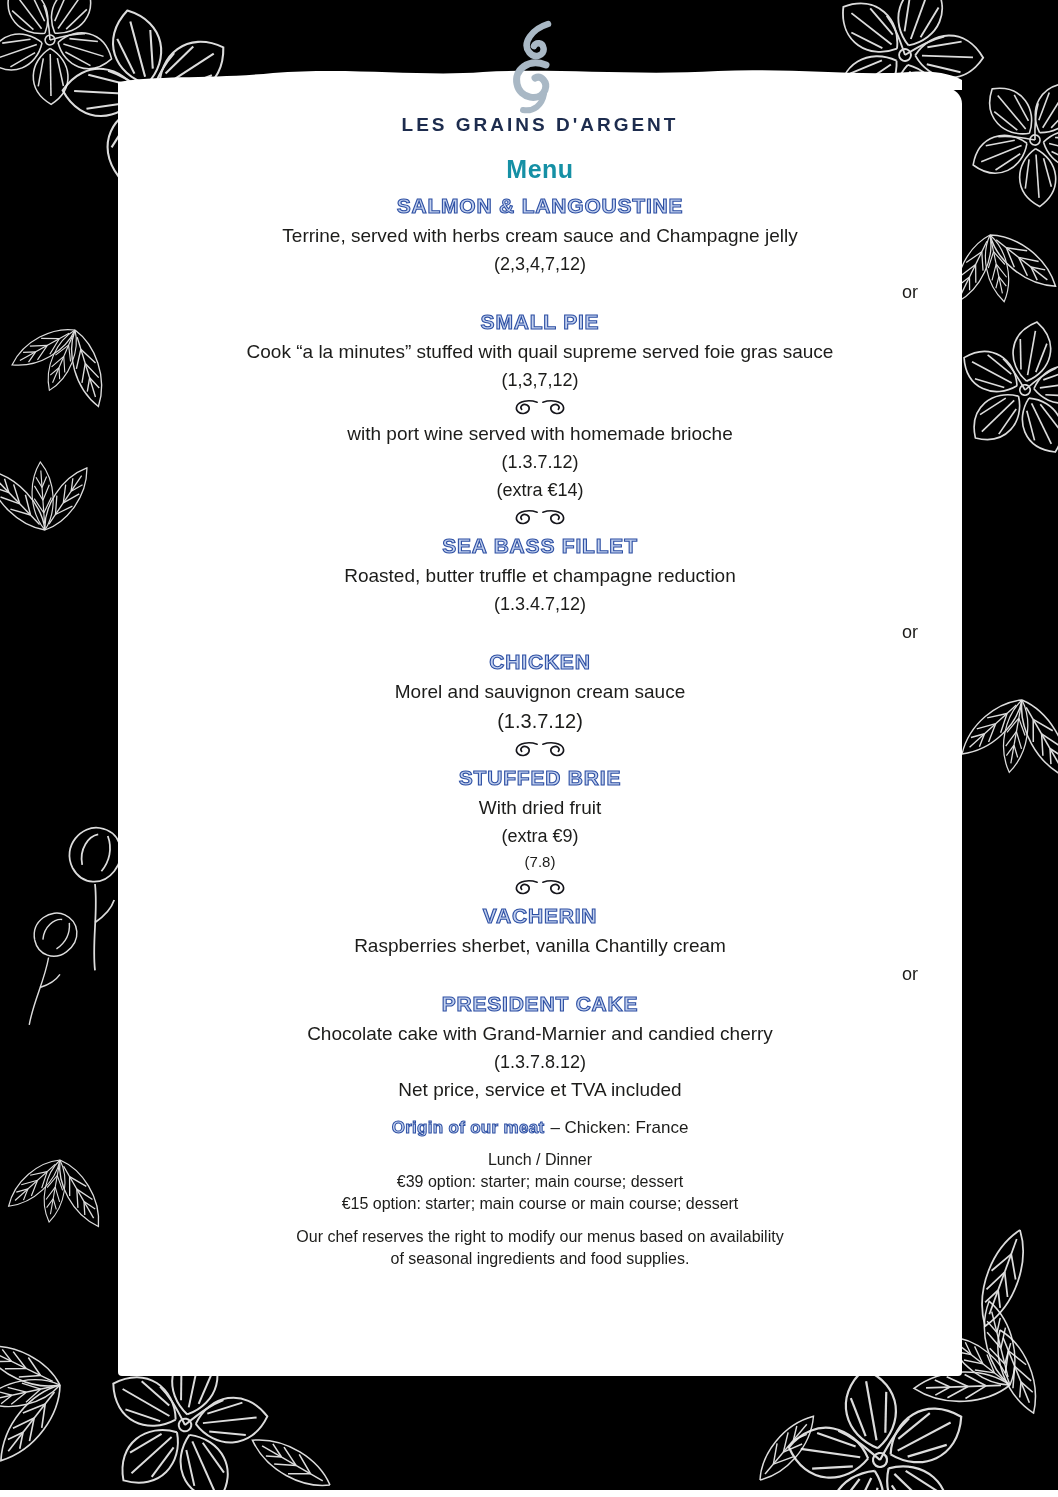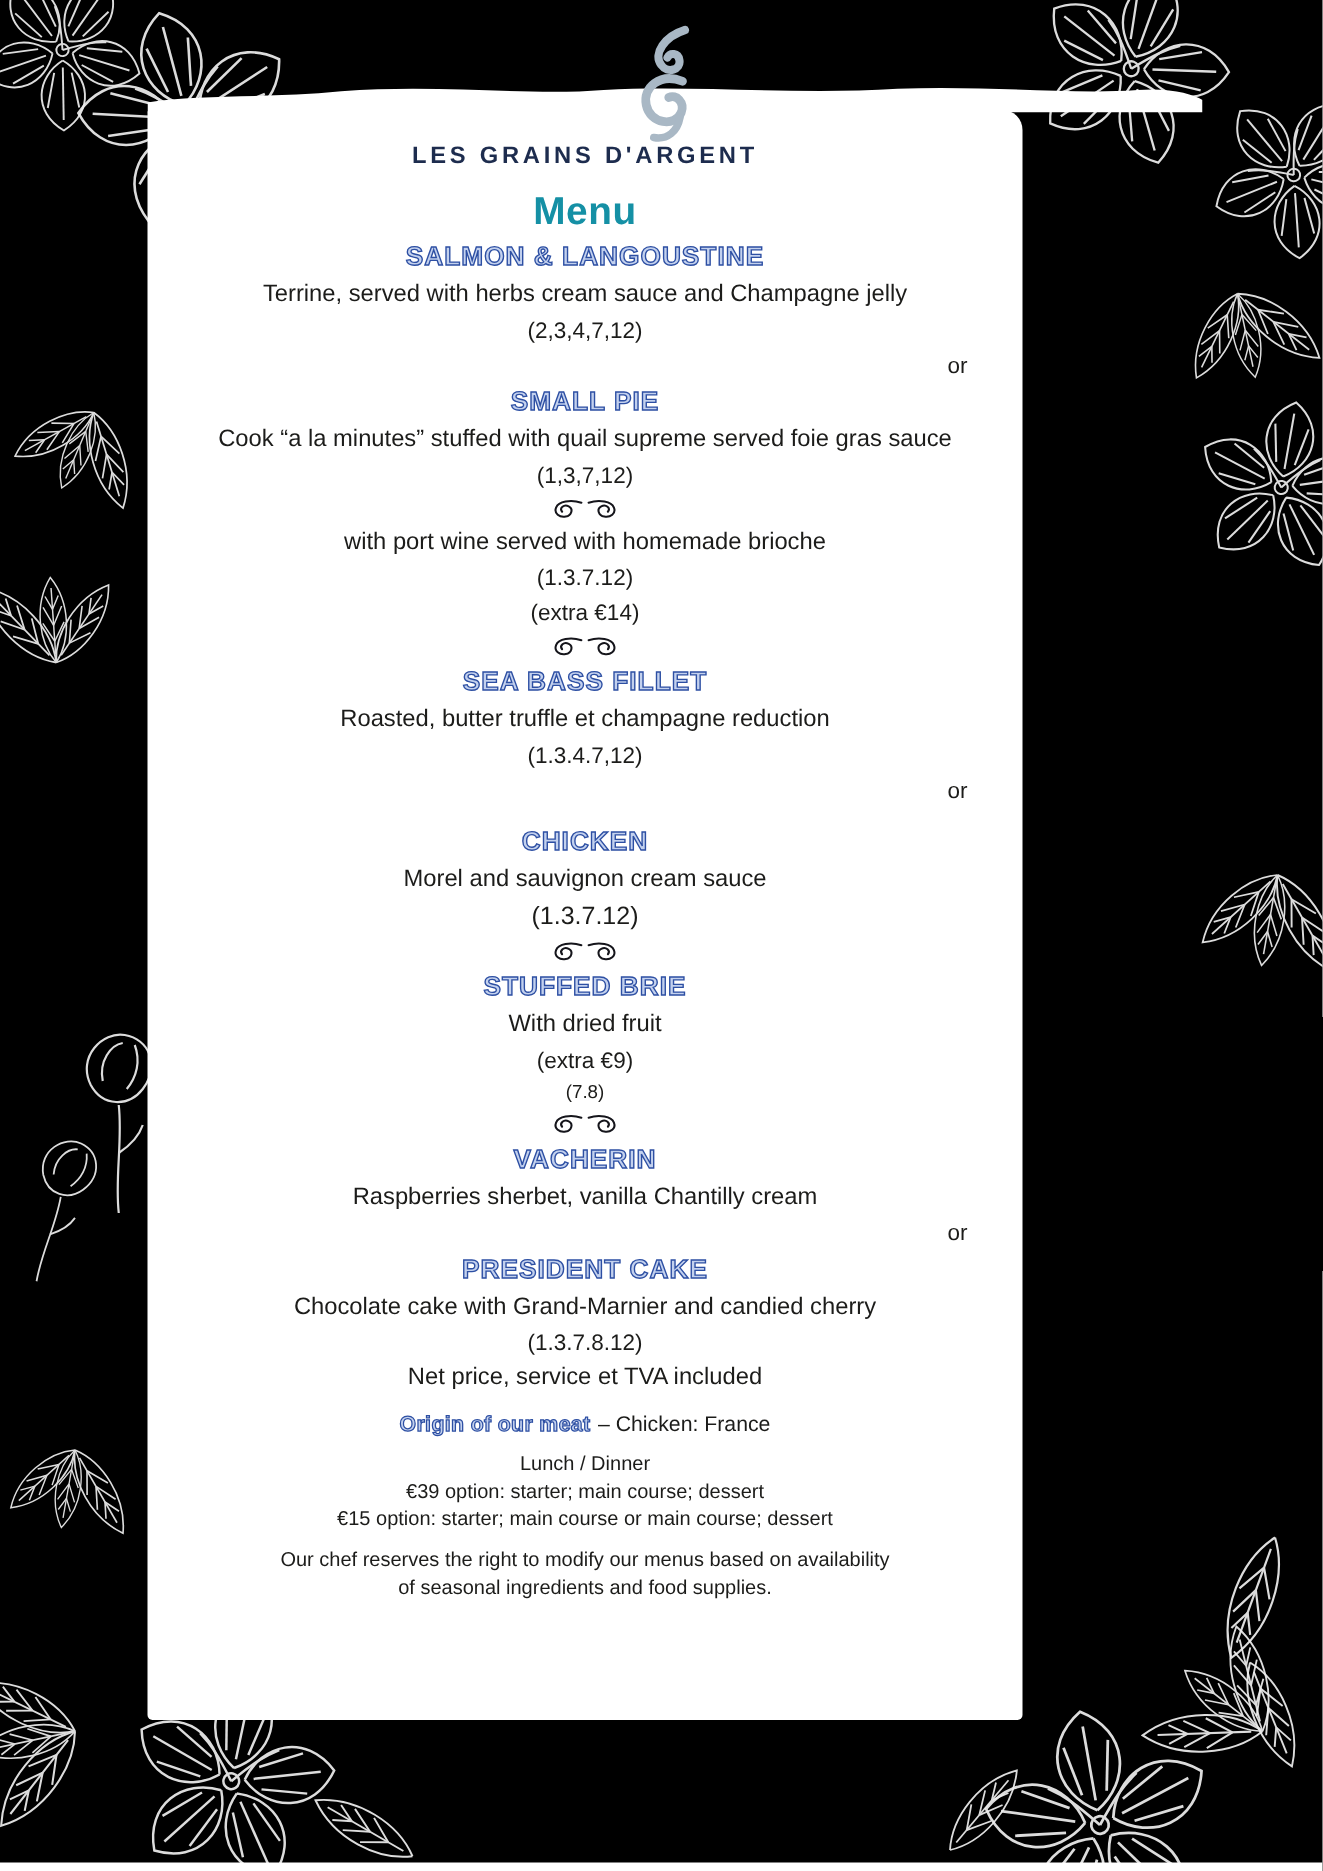--- a/index.html
+++ b/index.html
@@ -6,50 +6,50 @@
   body{
     width:1058px;height:1497px;position:relative;background:#000;
     font-family:"Liberation Sans","DejaVu Sans",sans-serif;overflow:hidden;
   }
   
   svg.border-art{position:absolute;left:0;top:0;z-index:0;}
   .border-art use, .border-art path{stroke:#efefef;fill:none;stroke-width:1.1;opacity:.92;}
   
   .panel-top-edge{position:absolute;left:118px;top:66px;z-index:1;}
   .panel{
-    position:absolute;left:118px;top:88px;width:700px;z-index:1;
+    position:absolute;left:118px;top:88px;width:844px;z-index:1;
     min-height:1288px;background:#fff;border-radius:2px 16px 4px 4px;
     text-align:center;box-sizing:border-box;padding:24px 44px 14px;
     color:#1c1c1a;
   }
   .bottom-strip{position:absolute;left:0;bottom:0;width:100%;height:7px;background:#fff;z-index:2;}
   
   .logo{position:absolute;left:506px;top:20px;z-index:3;}
   
   .brand{
     margin:2px 0 16px;font-size:19px;line-height:22px;font-weight:700;
     letter-spacing:3px;color:#1d2c4e;
   }
   .menu-title{
-    margin:0 0 6px;font-size:31px;line-height:34px;font-weight:800;
+    margin:0 0 6px;font-size:25px;line-height:34px;font-weight:800;
     color:#1590a5;letter-spacing:.5px;
   }
   .cname{
     margin:8px 0;font-size:21px;line-height:24px;font-weight:800;letter-spacing:.8px;
     color:#c3d1ee;-webkit-text-stroke:1.1px #2d4fa3;
   }
   .desc{margin:8px 0;font-size:19px;line-height:20px;}
   .allerg{margin:8px 0;font-size:18px;line-height:20px;}
   .allerg.lg{font-size:20px;line-height:22px;}
   .allerg.sm{font-size:15px;line-height:16px;}
   .extra{margin:8px 0;font-size:18px;line-height:20px;}
   .or{margin:8px 0;font-size:18px;line-height:20px;text-align:right;}
   .orn{margin:8px 0;height:18px;line-height:18px;}
   .course{margin:0;}
-  .course.gap{margin-top:20px;}
+  .course.gap{margin-top:8px;}
   .home-made{
     margin:8px 0;font-size:19px;line-height:22px;font-weight:800;letter-spacing:.5px;
     color:#e4e4e4;-webkit-text-stroke:1px #2b2b2b;
   }
   .net-price{margin:8px 0;font-size:19px;line-height:20px;}
   .origin{margin:18px 0 0;font-size:17px;line-height:20px;}
   .origin-label{
     font-weight:800;color:#c3d1ee;-webkit-text-stroke:1px #2d4fa3;letter-spacing:.3px;
   }
   .origin-rest{margin-left:6px;}

